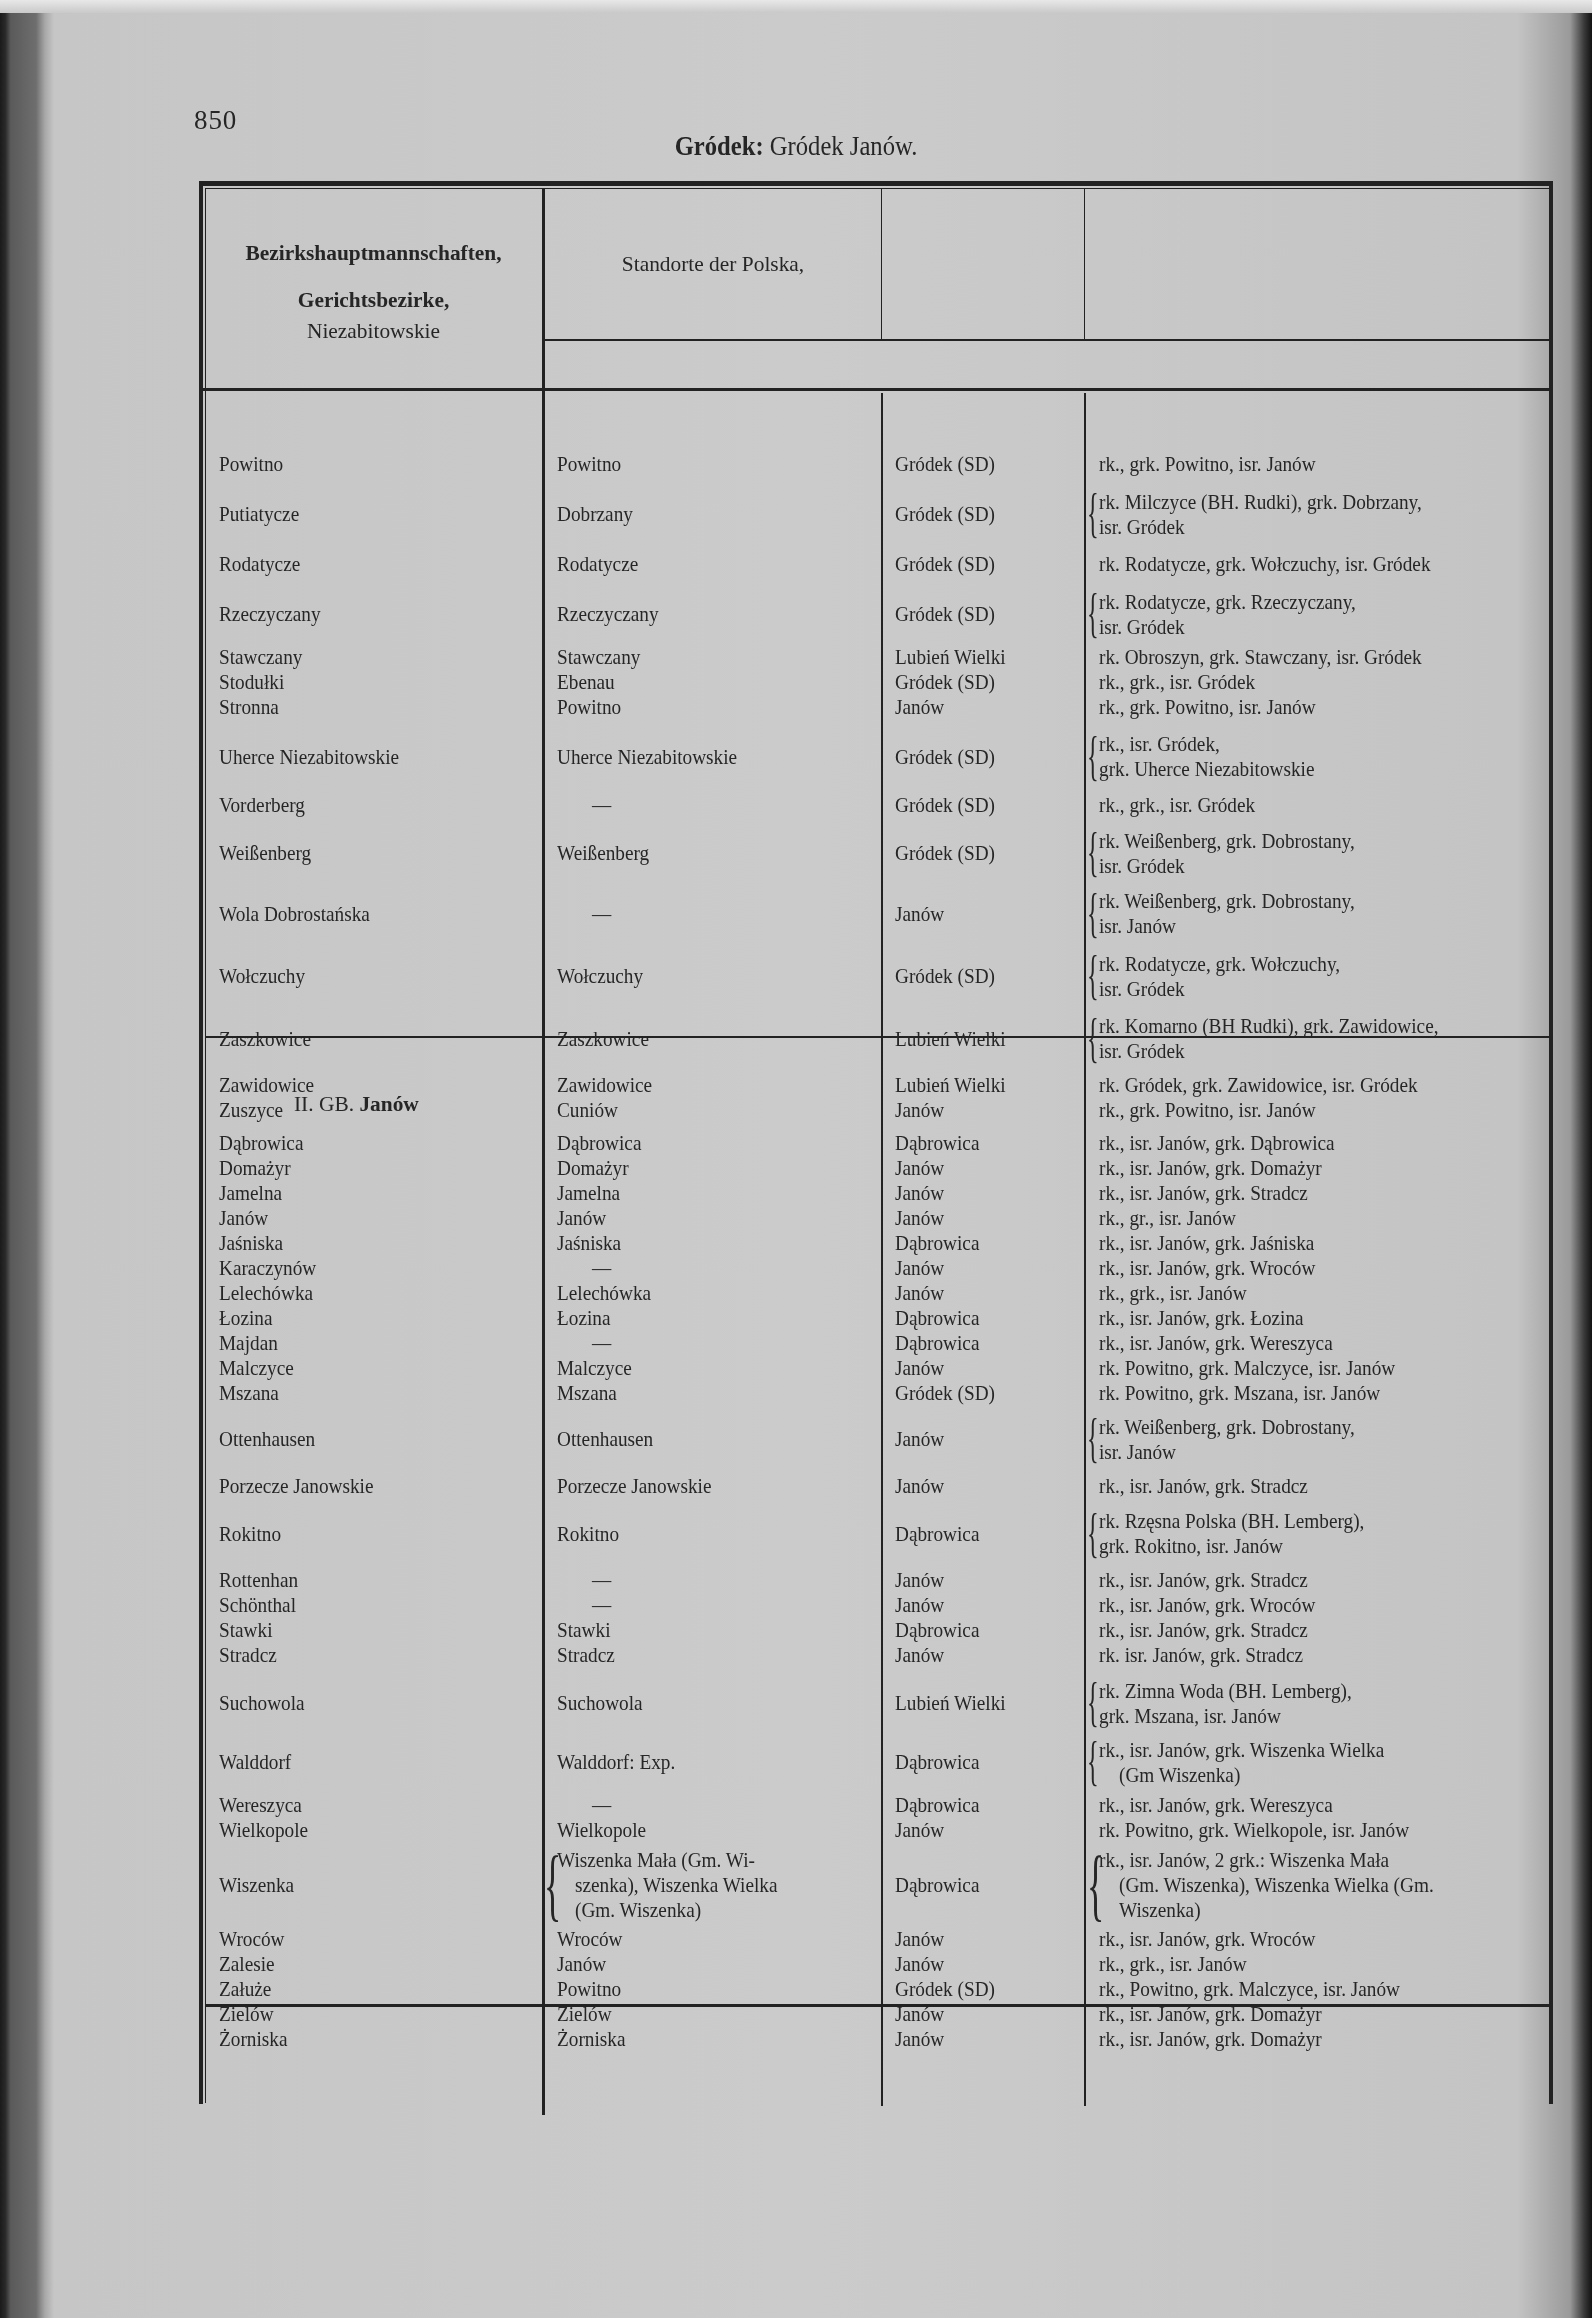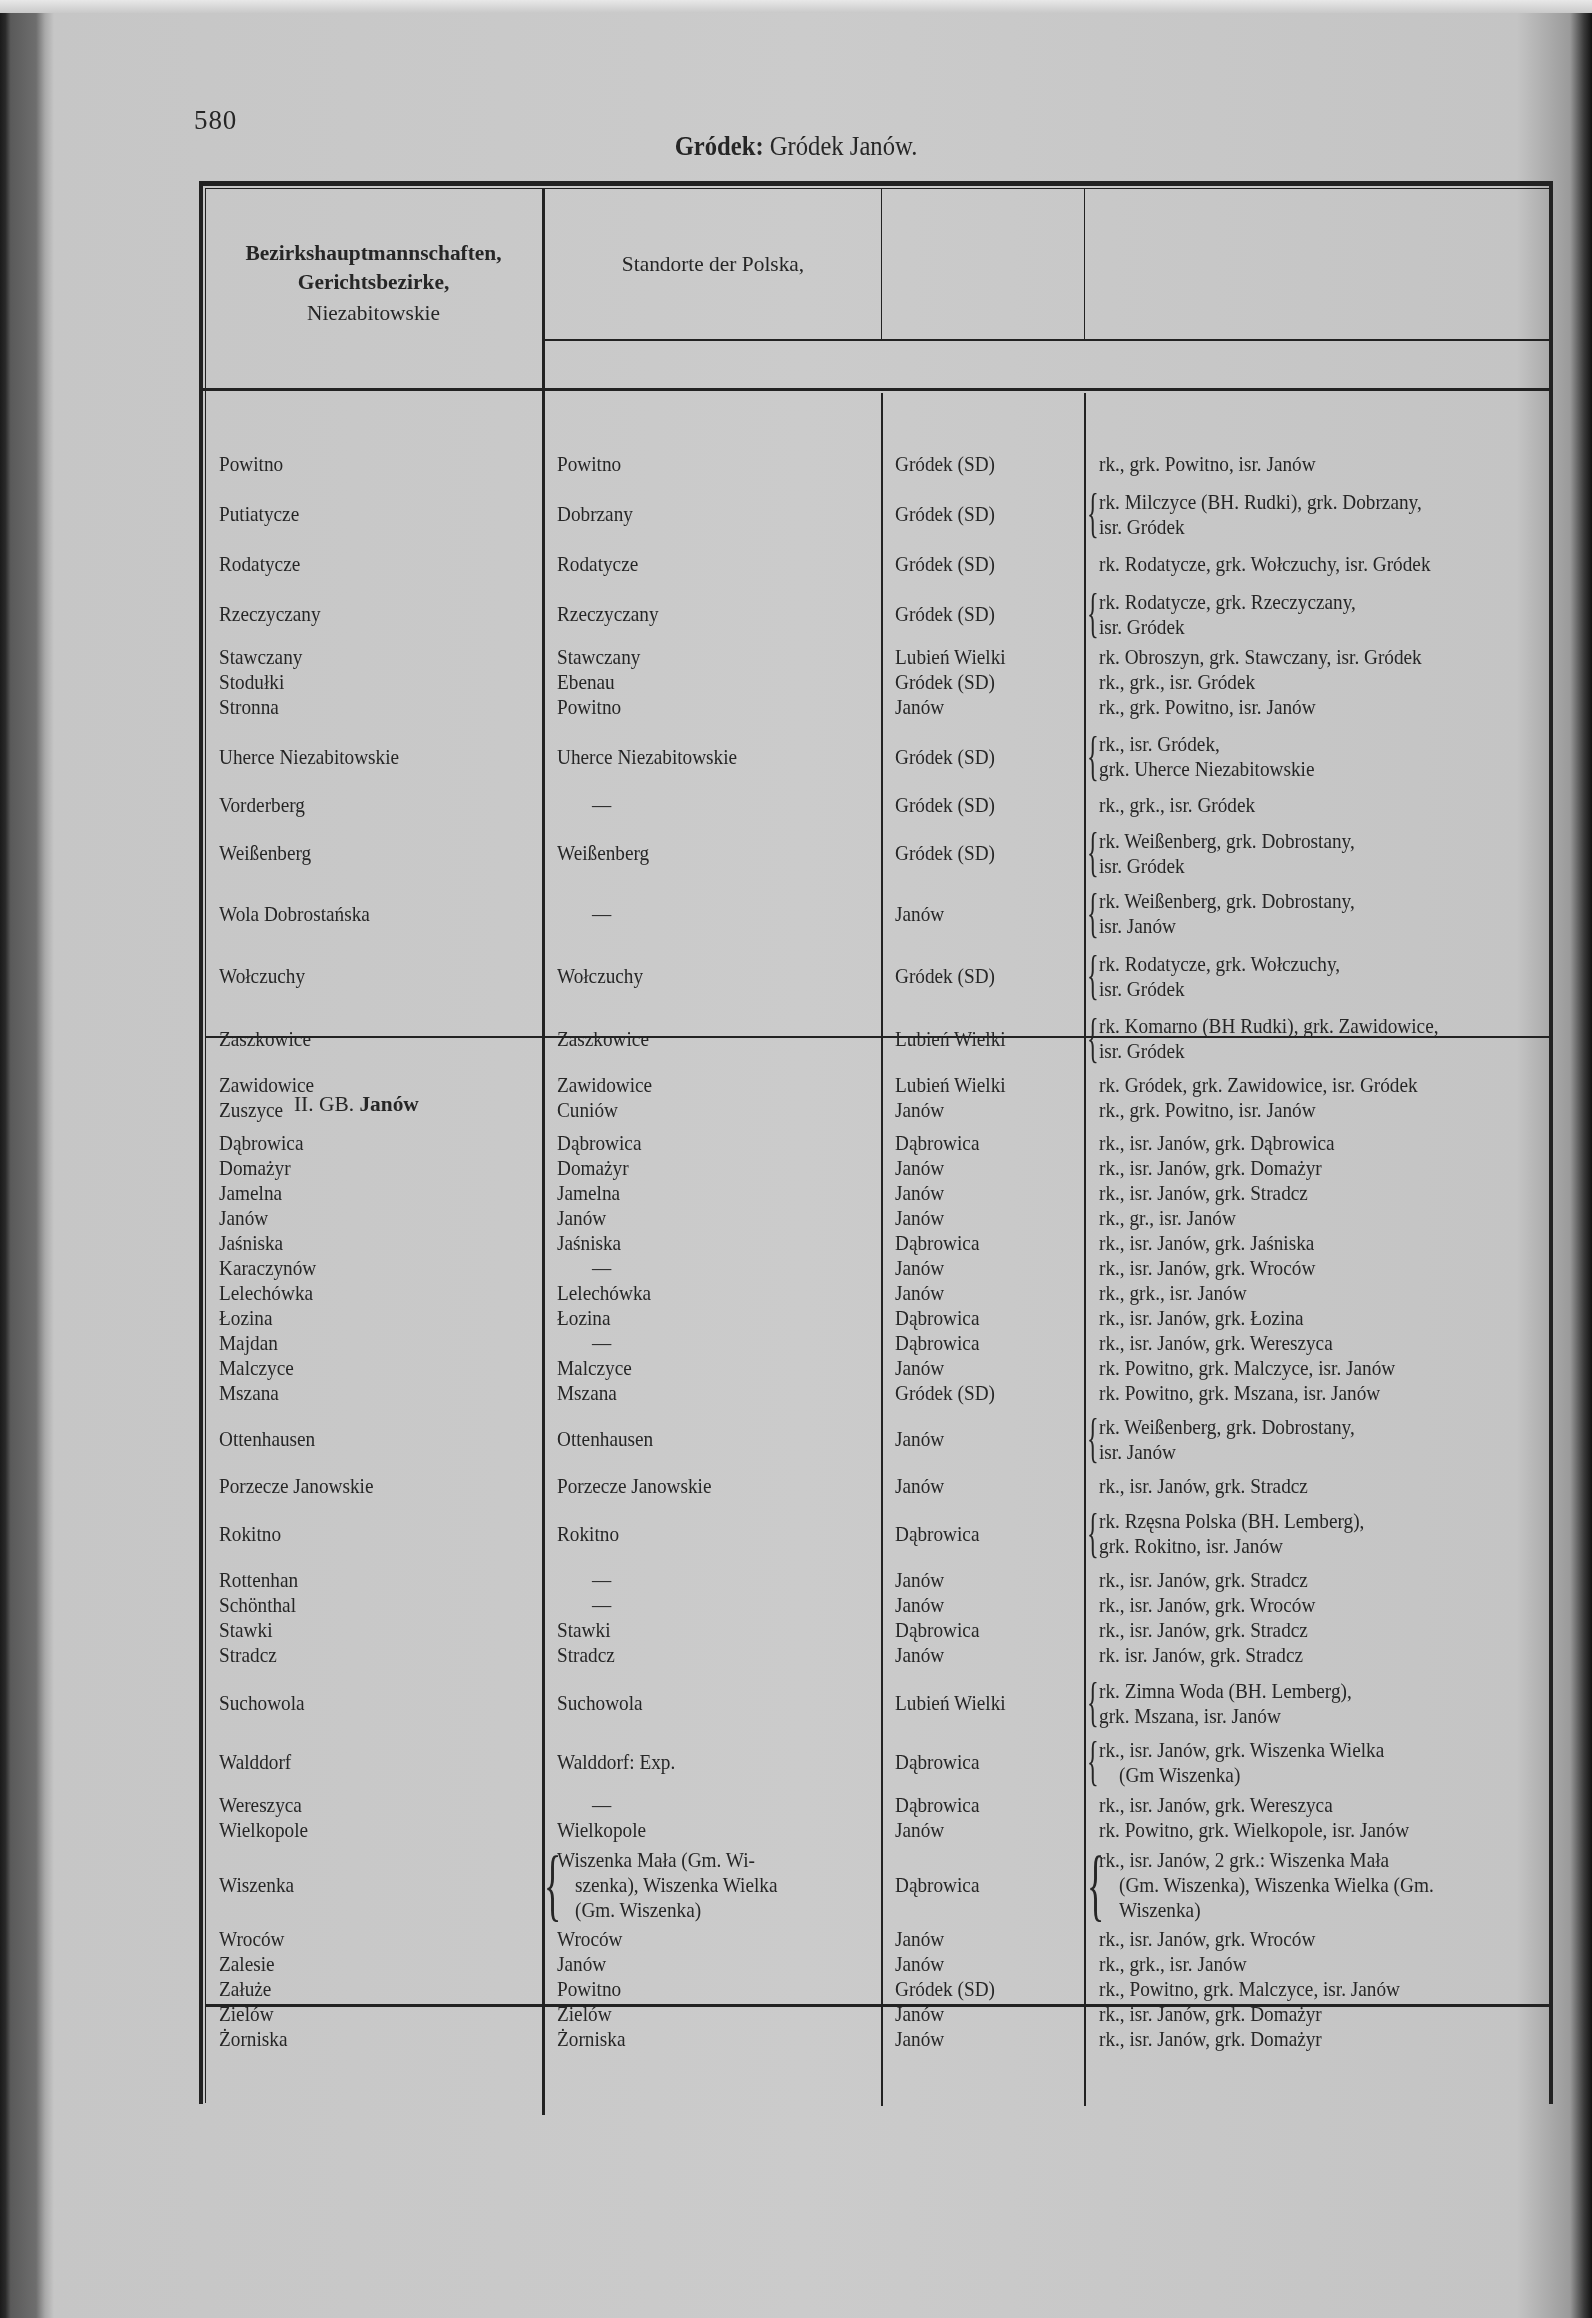--- a/index.html
+++ b/index.html
@@ -18,21 +18,21 @@
   .cell{position:absolute;font-size:21.4px;line-height:25px;white-space:nowrap;transform:scaleX(0.9);transform-origin:left top;}
   .brace{position:absolute;font-size:21.4px;}
   .sec{position:absolute;font-size:21.4px;}
 </style>
 </head>
 <body>
 
 <div class="page">
   <div class="topshade"></div>
 
-  <div class="pagenum">580</div>
+  <div class="pagenum">850</div>
   <div class="title">
     <span>Gródek:</span><span class="t-sub"> Gródek Janów.</span>
   </div>
 
   <div class="hl" style="left:199px;top:181px;width:1354px;height:4.5px;"></div>
   <div class="hl" style="left:205px;top:188px;width:1344px;height:0.9px;"></div>
   <div class="vl" style="left:199px;top:181px;width:3.6px;height:1923px;"></div>
   <div class="vl" style="left:205px;top:188px;width:0.9px;height:1915px;"></div>
   <div class="vl" style="left:1549px;top:181px;width:3.6px;height:1923px;"></div>
   <div class="vl" style="left:542px;top:188px;width:2.7px;height:1927px;"></div>
@@ -40,21 +40,21 @@
   <div class="vl" style="left:881px;top:393px;width:1.8px;height:1713px;"></div>
   <div class="vl" style="left:1084px;top:188px;width:0.9px;height:152px;"></div>
   <div class="vl" style="left:1084px;top:393px;width:1.8px;height:1713px;"></div>
   <div class="hl" style="left:544px;top:339px;width:1006px;height:1.8px;"></div>
   <div class="hl" style="left:202px;top:388px;width:1349px;height:2.7px;"></div>
   <div class="hl" style="left:206px;top:1036px;width:1344px;height:1.8px;"></div>
   <div class="hl" style="left:206px;top:2004px;width:1344px;height:2.7px;"></div>
 
   <div class="hdr" style="left:205px;top:241px;width:337px;">
     <div class="bold">Bezirkshauptmannschaften,</div>
-    <div class="bold" style="margin-top:5px;">Gerichtsbezirke,</div>
+    <div class="bold" style="margin-top:23px;">Gerichtsbezirke,</div>
     <div style="margin-top:7.1px;">Niezabitowskie</div>
   </div>
   <div class="hdr" style="left:545px;top:252px;width:336px;">Standorte der Polska,</div>
 
   <div id="rows">
       <div class="cell" style="left: 219px; top: 452px;">Powitno</div>
       <div class="cell" style="left: 557px; top: 452px;">Powitno</div>
       <div class="cell" style="left: 895px; top: 452px;">Gródek (SD)</div>
       <div class="cell" style="left: 1099px; top: 452px;">rk., grk. Powitno, isr. Janów</div>
       <div class="cell" style="left: 219px; top: 502px;">Putiatycze</div>

